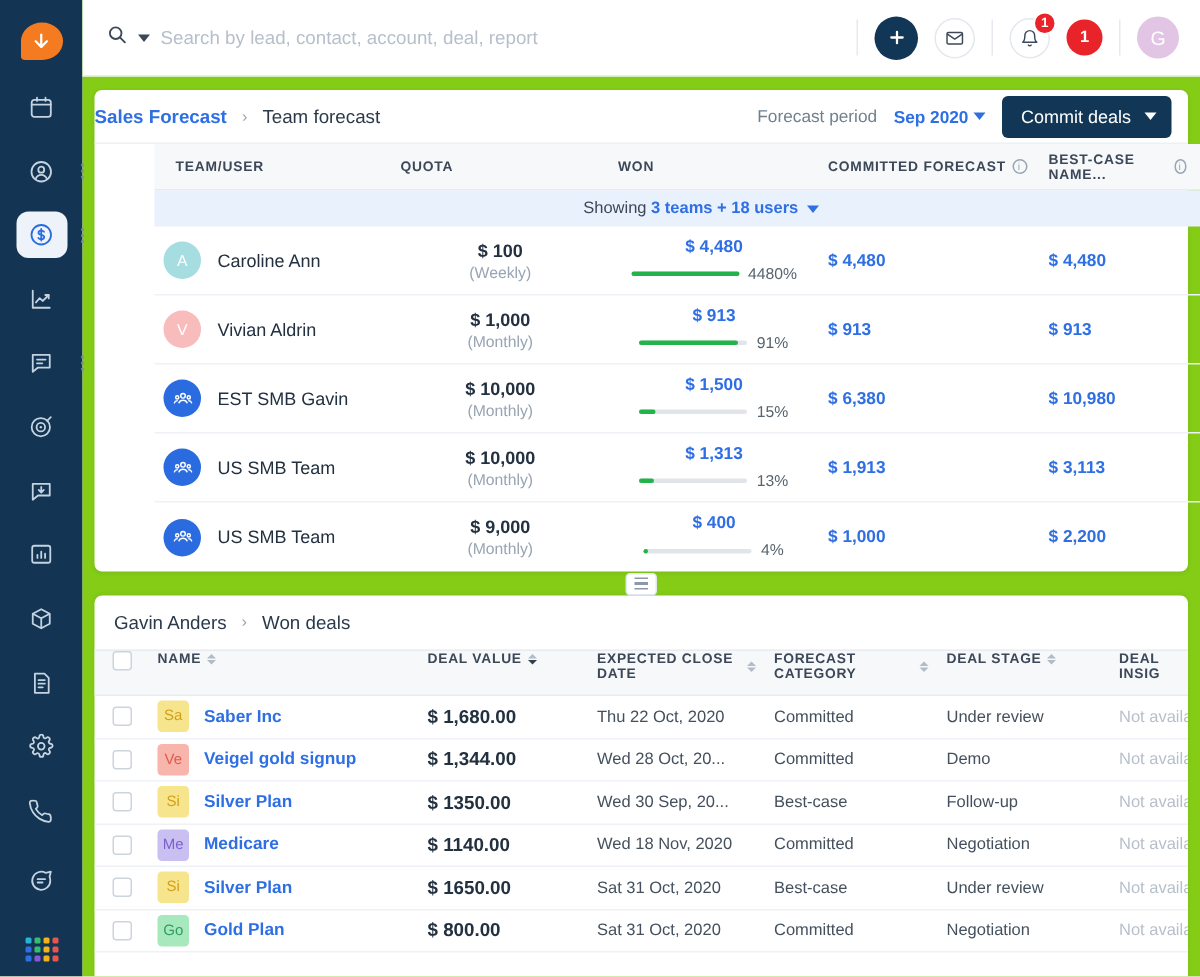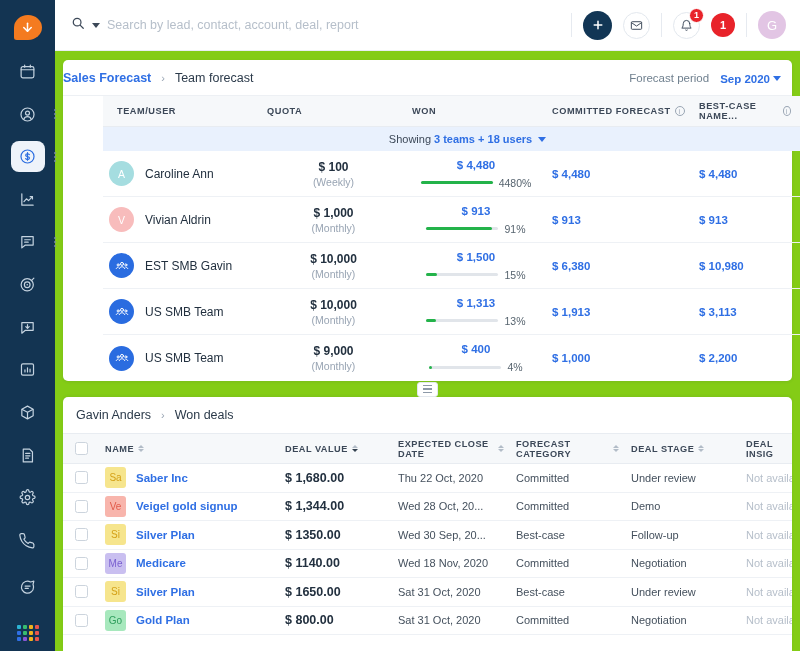--- a/index.html
+++ b/index.html
@@ -167,21 +167,21 @@
     width: 21px; height: 15px; background: #fff; border: 1px solid #e3e8ee; border-radius: 3px;
     display: flex; flex-direction: column; align-items: center; justify-content: center; gap: 2px;
     cursor: ns-resize; z-index: 2;
   }
   .drag-handle i { width: 9px; height: 1.5px; background: #8d99a8; display: block; }
 
   
   .deals-panel { background: #fff; border-radius: 5px 5px 0 0; box-shadow: 0 -1px 3px rgba(30,50,80,.07); flex:1 1 auto; overflow:hidden; display:flex; flex-direction:column; min-height:0;}
   .deals-head { height: 36px; display: flex; align-items: center; padding: 0 13px; }
   .dthead {
-    display: flex; align-items: center; background: #f6f8fa; height: 31px;
+    display: flex; align-items: flex-start; background: #f6f8fa; height: 31px;
     border-top: 1px solid #e8ecf1; border-bottom: 1px solid #e8ecf1;
     font-size: 9.2px; letter-spacing: .5px; color: #3c4858; font-weight: bold;
   }
   .dth { display: flex; align-items: center; gap: 4px; padding: 0 6px; }
   .d-check { flex: 0 0 36px; display: flex; align-items: center; justify-content: center; }
   .d-name { flex: 0 0 180px; }
   .d-value { flex: 0 0 113px; }
   .d-date { flex: 0 0 118px; }
   .d-cat { flex: 0 0 115px; }
   .d-stage { flex: 0 0 115px; }
@@ -383,20 +383,24 @@
           <div class="breadcrumb">
             <span class="bc-link">Sales Forecast</span>
             <span class="bc-sep">›</span>
             <span class="bc-cur">Team forecast</span>
           </div>
           <div class="head-right">
             <span class="fp-label">Forecast period</span>
             <span>
               <span class="fp-value">Sep 2020</span><span class="caret-blue"></span>
             </span>
+            <div class="btn-commit">
+              <span>Commit deals</span>
+              <span class="caret-white"></span>
+            </div>
           </div>
         </div>
 
         <div class="ftable">
           <div class="fthead">
             <div class="fth c-user">TEAM/USER</div>
             <div class="fth c-quota">QUOTA</div>
             <div class="fth c-won">WON</div>
             <div class="fth c-comm">
               <span>COMMITTED FORECAST</span>

